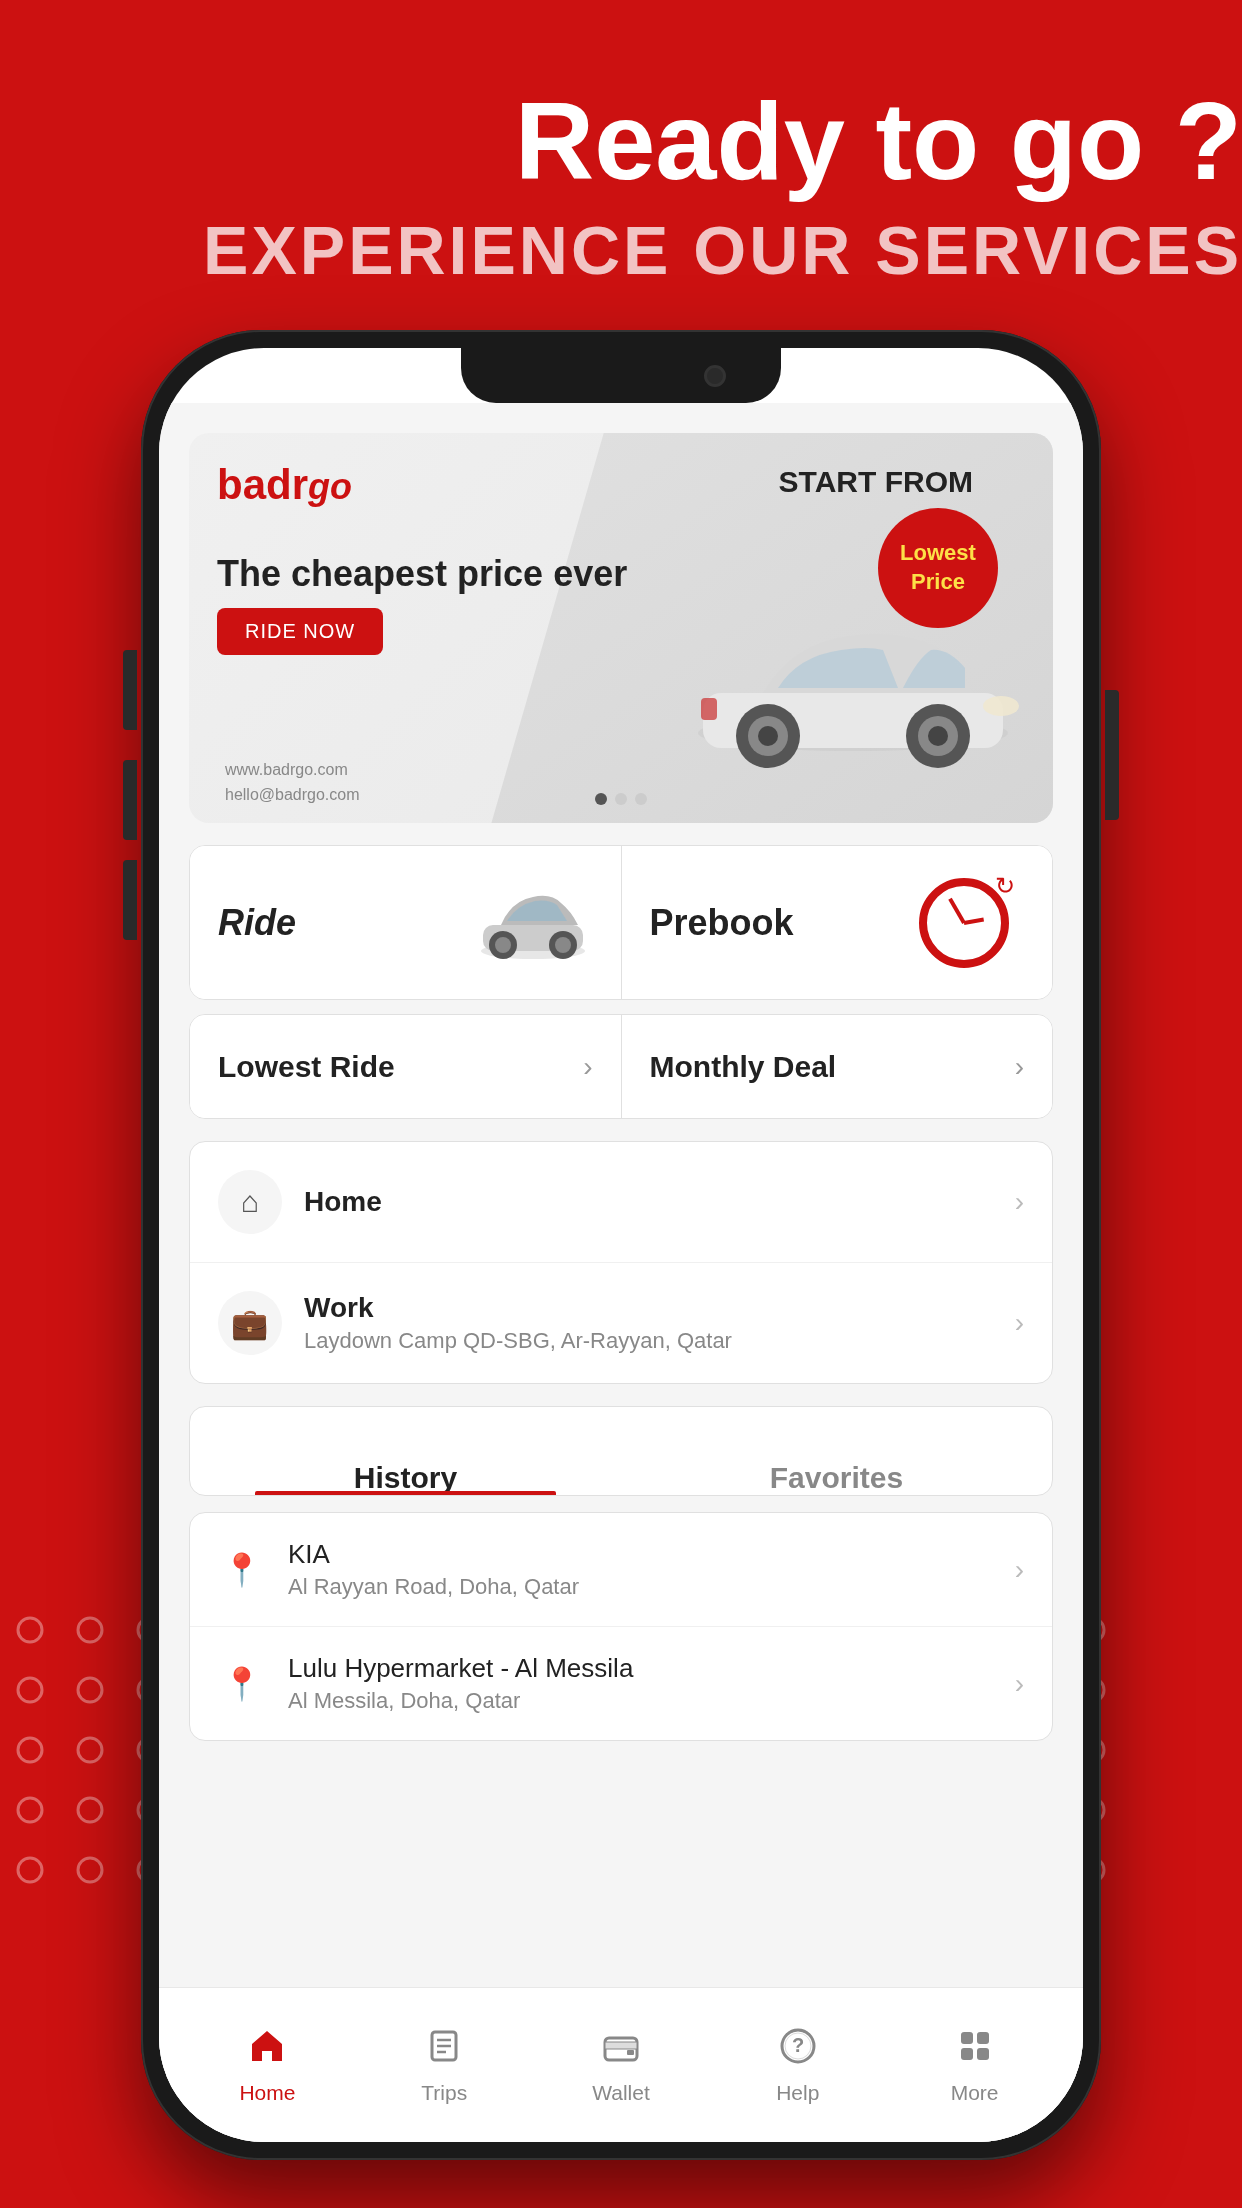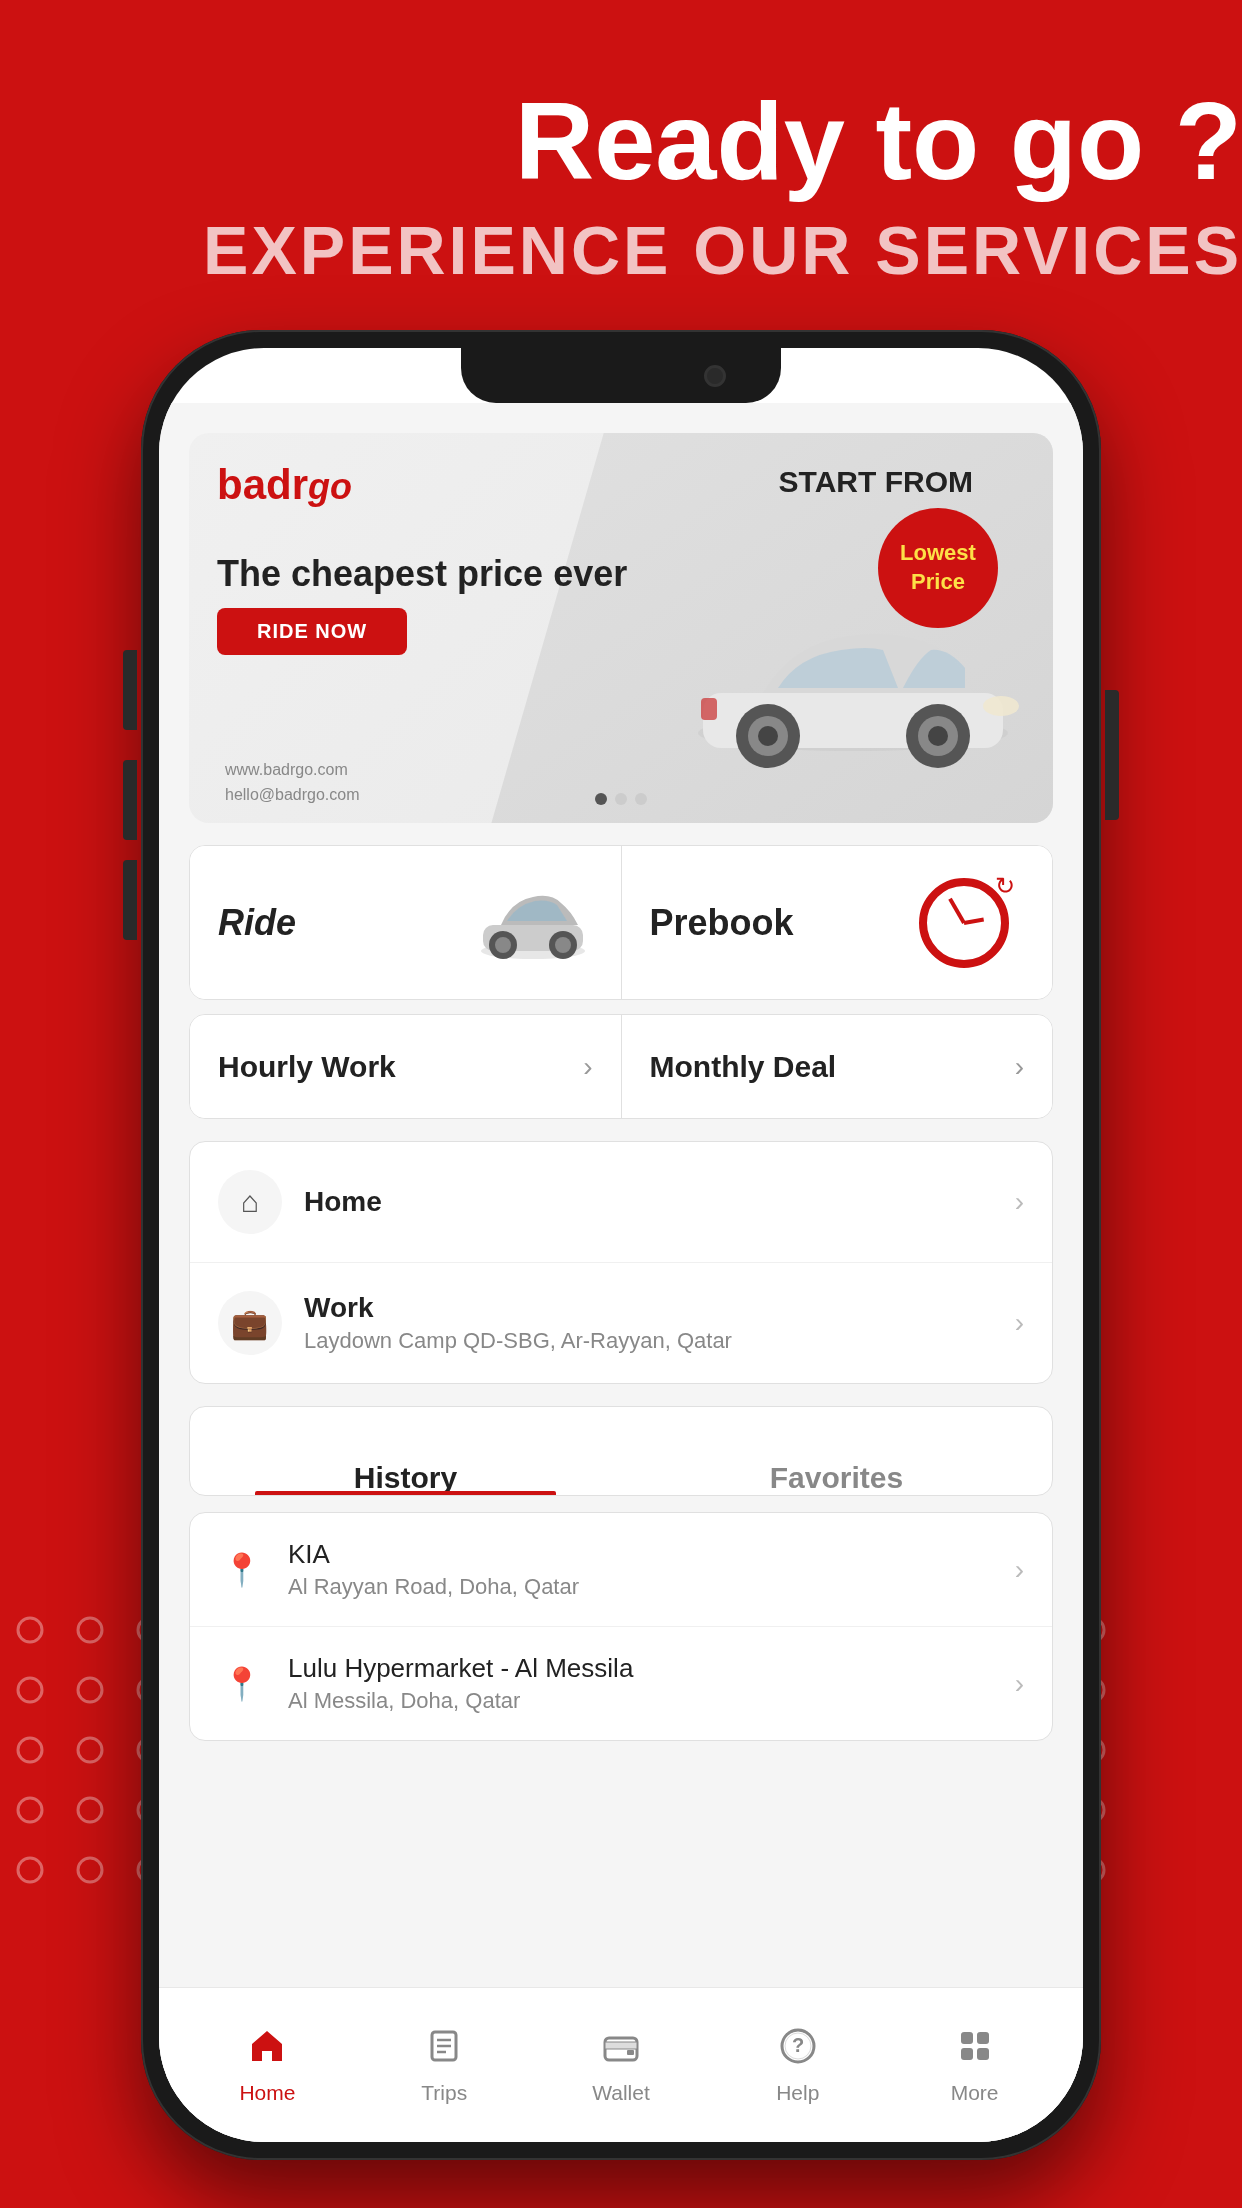--- a/index.html
+++ b/index.html
@@ -183,24 +183,24 @@
       font-size: 36px;
       font-weight: 700;
       color: #222;
     }
     .banner-btn {
       position: absolute;
       top: 175px;
       left: 28px;
       background: #CC1111;
       color: white;
-      padding: 12px 40px;
+      padding: 12px 28px;
       border-radius: 8px;
       font-size: 20px;
-      font-weight: 700;
+      font-weight: 400;
       letter-spacing: 1px;
       border: none;
       cursor: pointer;
     }
     
     .banner-car {
       position: absolute;
       right: 20px;
       bottom: 55px;
       width: 360px;
@@ -647,21 +647,21 @@
             <div class="service-btn-icon">
               <div class="prebook-clock">
                 <span class="clock-arrow">↻</span>
               </div>
             </div>
           </div>
         </div>
 
         <div class="quick-row">
           <div class="quick-btn">
-            <span class="quick-btn-label">Hourly Work</span>
+            <span class="quick-btn-label">Lowest Ride</span>
             <span class="quick-chevron">›</span>
           </div>
           <div class="quick-btn">
             <span class="quick-btn-label">Monthly Deal</span>
             <span class="quick-chevron">›</span>
           </div>
         </div>
 
         <div class="saved-locations">
           <div class="location-item">

